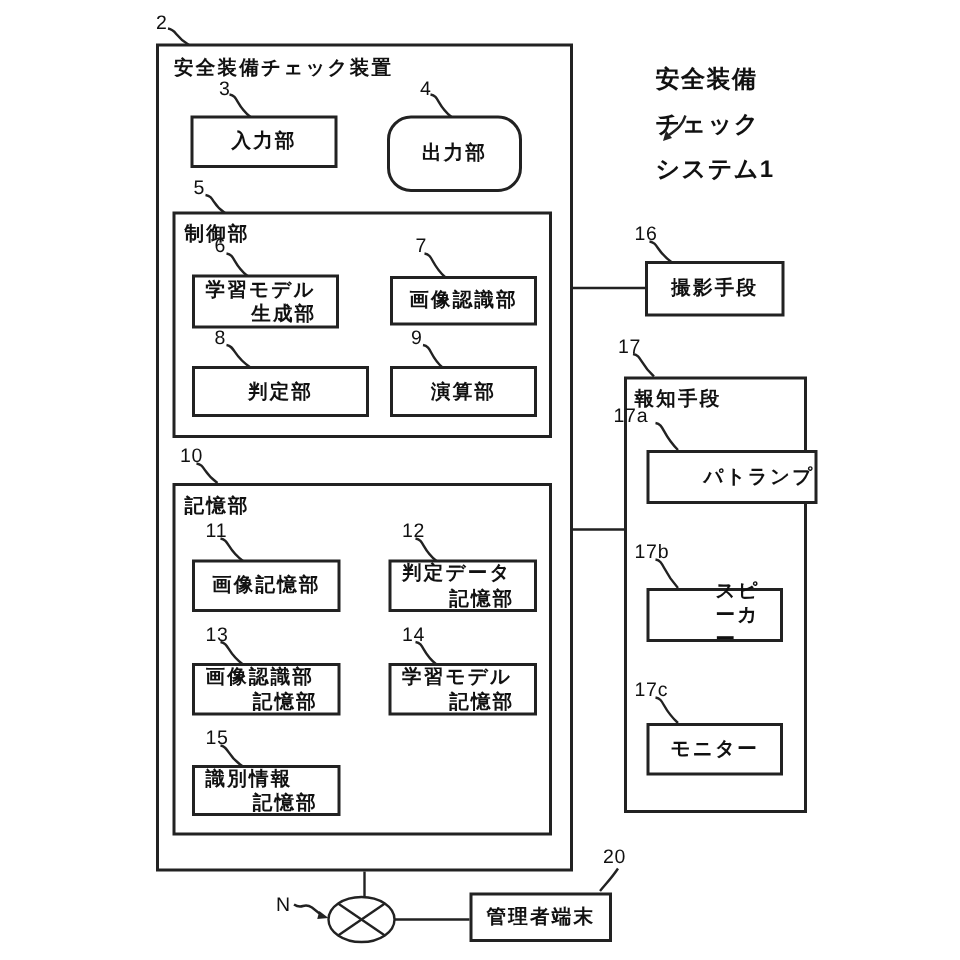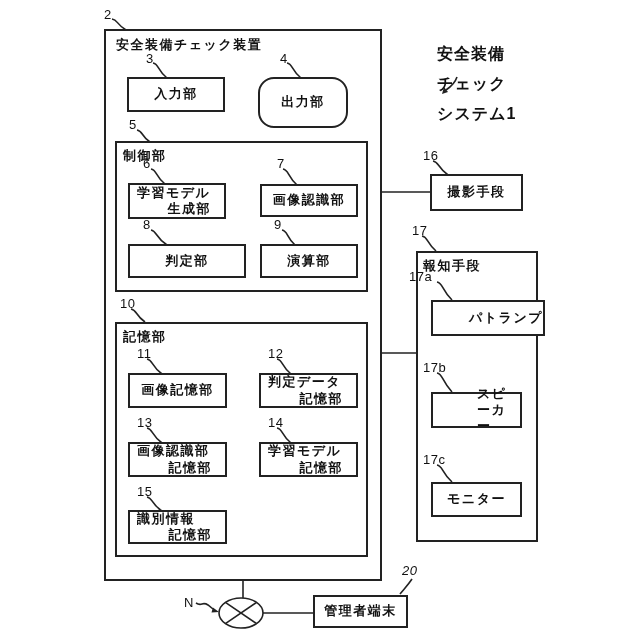--- a/index.html
+++ b/index.html
@@ -125,21 +125,21 @@
   <span class="ref" style="left:137px;top:346px;">11</span>
   <span class="ref" style="left:268px;top:346px;">12</span>
   <span class="ref" style="left:137px;top:415px;">13</span>
   <span class="ref" style="left:268px;top:415px;">14</span>
   <span class="ref" style="left:137px;top:484px;">15</span>
   <span class="ref" style="left:423px;top:148px;">16</span>
   <span class="ref" style="left:412px;top:223px;">17</span>
   <span class="ref" style="left:409px;top:269px;">17a</span>
   <span class="ref" style="left:423px;top:360px;">17b</span>
   <span class="ref" style="left:423px;top:452px;">17c</span>
-  <span class="ref" style="left:402px;top:563px;font-style:italic;">20</span>
+  <span class="ref" style="left:402px;top:563px;">20</span>
   <span class="ref" style="left:184px;top:595px;">N</span>
 
   <svg id="wires" width="640" height="640" viewBox="0 0 640 640">
     <g stroke="#222" stroke-width="1.6" fill="none">
 
       <line x1="382" y1="192" x2="430" y2="192"></line>
       <line x1="382" y1="353" x2="416" y2="353"></line>
       <line x1="243" y1="581" x2="243" y2="598"></line>
       <line x1="263" y1="613" x2="313" y2="613"></line>
 

